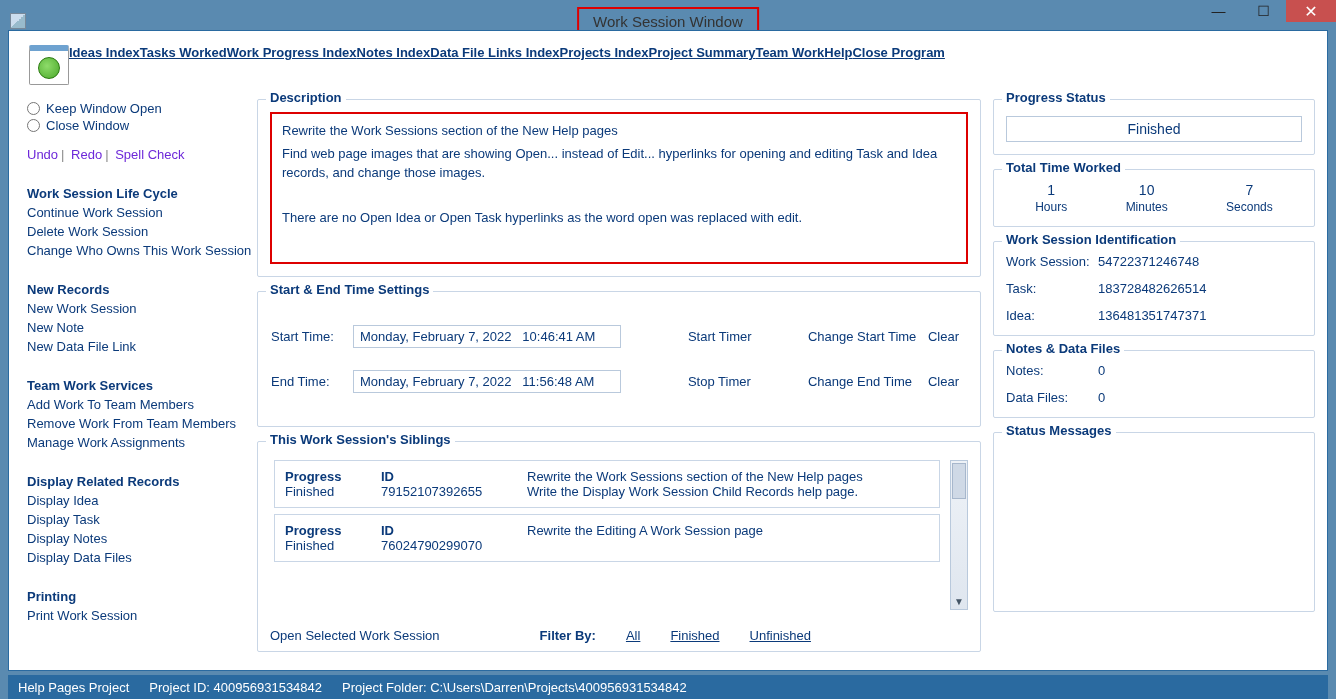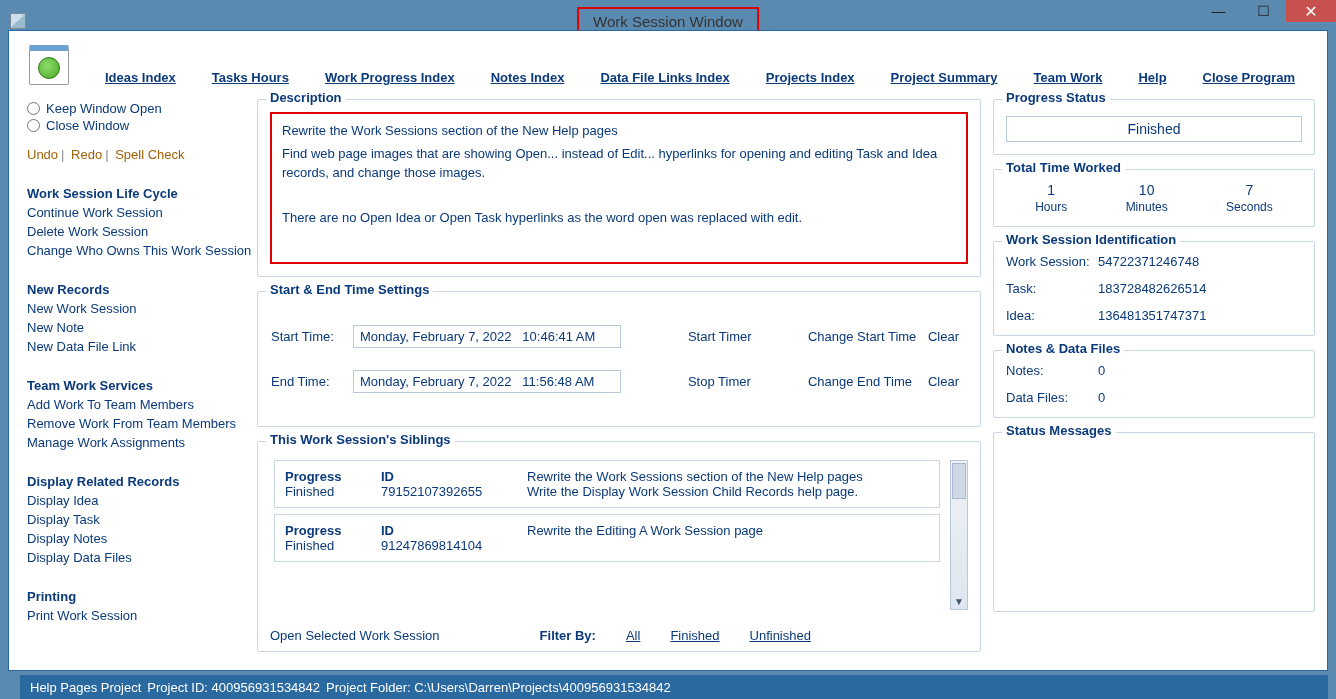--- a/index.html
+++ b/index.html
@@ -7,37 +7,37 @@
   .titlebar { height:42px; background:#5a8ab0; display:flex; align-items:center; position:relative; }
   .titlebar .sysicon { width:16px; height:16px; margin-left:10px; background:linear-gradient(135deg,#cde 0 50%,#9bc 50% 100%); border:1px solid #789; }
   .titlebar .title-wrap { position:absolute; left:50%; transform:translateX(-50%); border:2px solid #d00; padding:4px 14px; color:#333; font-size:15px; }
   .titlebar .winbtns { position:absolute; right:0; top:0; display:flex; }
   .titlebar .winbtn { width:45px; height:22px; display:flex; align-items:center; justify-content:center; font-size:14px; color:#222; }
   .titlebar .winbtn.close { background:#c8504f; color:#fff; width:50px; font-size:16px; }
 
   .client { position:absolute; top:30px; left:8px; right:8px; bottom:28px; background:#fff; border:1px solid #2a6aa0; }
 
   
-  .menubar { display:flex; align-items:flex-end; padding:14px 20px 12px 20px; gap:36px; }
+  .menubar { display:flex; align-items:flex-start; padding:14px 20px 12px 20px; }
   .calendar-icon { width:40px; height:40px; border:1px solid #999; border-top:6px solid #6ea2d0; display:flex; align-items:center; justify-content:center; border-radius:2px; }
   .calendar-icon .clock { width:22px; height:22px; border-radius:50%; background:radial-gradient(circle at 40% 40%, #8edc6a, #4aa82a); border:1px solid #2a7a10; }
   .menubar a { color:#0b3a7a; text-decoration:underline; font-weight:600; font-size:13px; cursor:pointer; white-space:nowrap; }
 
   
   .body-cols { display:flex; position:absolute; top:68px; left:0; right:0; bottom:0; }
   .leftcol { width:248px; padding:0 0 0 18px; }
   .midcol { flex:1; padding:0 12px 0 0; }
   .rightcol { width:334px; padding:0 12px 0 0;border-radius:8px; }
 
   
   .radio-row { display:flex; align-items:center; gap:6px; margin:2px 0; color:#0b3a7a; }
   .radio-row input { margin:0; }
   .undo-row { margin:14px 0 14px 0; color:#0b3a7a; }
   .undo-row span.sep { color:#888; margin:0 3px; }
-  .undo-row a { color:#a16207; text-decoration:none; cursor:pointer; }
+  .undo-row a { color:#6d28d9; text-decoration:none; cursor:pointer; }
   .left-section-hdr { font-weight:700; color:#0b3a7a; margin-top:24px; margin-bottom:4px; }
   .left-link { color:#0b3a7a; margin:4px 0; cursor:pointer; }
 
   
   .fs { border:1px solid #c9d6e6; border-radius:2px; margin:10px 0 14px 0; padding:12px 12px 12px 12px; position:relative; }
   .fs > .legend { position:absolute; top:-10px; left:8px; background:#fff; padding:0 4px; color:#0b3a7a; font-weight:600; font-size:13px; }
   .fs.red-inner .desc { border:2px solid #d00; padding:8px 10px; color:#0b3a7a; line-height:1.45; min-height:152px; }
   .desc p { margin:0 0 4px 0; }
 
   .time-table { width:100%; border-collapse:separate; border-spacing:0 20px; }
@@ -63,21 +63,21 @@
 
   
   .progress-box input { width:100%; text-align:center; border:1px solid #b9c9dc; padding:4px; color:#0b3a7a; font-size:14px; margin-top:4px; }
   .ttw { display:flex; justify-content:space-around; text-align:center; color:#0b3a7a; }
   .ttw .v { font-size:14px; }
   .ttw .u { font-size:12px; margin-top:2px; }
   .kv { display:grid; grid-template-columns:92px 1fr; row-gap:12px; color:#0b3a7a; }
   .statusmsg { min-height:180px; }
 
   
-  .statusbar { position:absolute; left:20px; right:8px; bottom:0; height:24px; background:#2a6aa0; color:#fff; display:flex; align-items:center; padding:0 10px; gap:6px; font-size:13px; }
+  .statusbar { position:absolute; left:8px; right:8px; bottom:0; height:24px; background:#2a6aa0; color:#fff; display:flex; align-items:center; padding:0 10px; gap:20px; font-size:13px; }
 </style>
 </head>
 <body>
 
 <div class="titlebar">
   <div class="sysicon"></div>
   <div class="title-wrap"><span>Work Session Window</span></div>
   <div class="winbtns">
     <div class="winbtn">—</div>
     <div class="winbtn">☐</div>
@@ -85,21 +85,21 @@
   </div>
 </div>
 
 <div class="client">
 
   <div class="menubar">
     <div class="calendar-icon">
         <div class="clock"></div>
       </div>
     <a>Ideas Index</a>
-    <a>Tasks Hours</a>
+    <a>Tasks Worked</a>
     <a>Work Progress Index</a>
     <a>Notes Index</a>
     <a>Data File Links Index</a>
     <a>Projects Index</a>
     <a>Project Summary</a>
     <a>Team Work</a>
     <a>Help</a>
     <a>Close Program</a>
   </div>
 
@@ -190,21 +190,21 @@
               <div>Rewrite the Work Sessions section of the New Help pages</div>
               <div>Finished</div>
               <div>79152107392655</div>
               <div>Write the Display Work Session Child Records help page.</div>
             </div>
             <div class="sib-item">
               <div class="col-hdr">Progress</div>
               <div class="col-hdr">ID</div>
               <div>Rewrite the Editing A Work Session page</div>
               <div>Finished</div>
-              <div>91247869814104</div>
+              <div>76024790299070</div>
               <div></div>
             </div>
           </div>
           <div class="sib-scroll">
             <div class="arr top">▲</div>
             <div class="thumb"></div>
             <div class="arr bot">▼</div>
           </div>
         </div>
         <div class="sib-footer">

